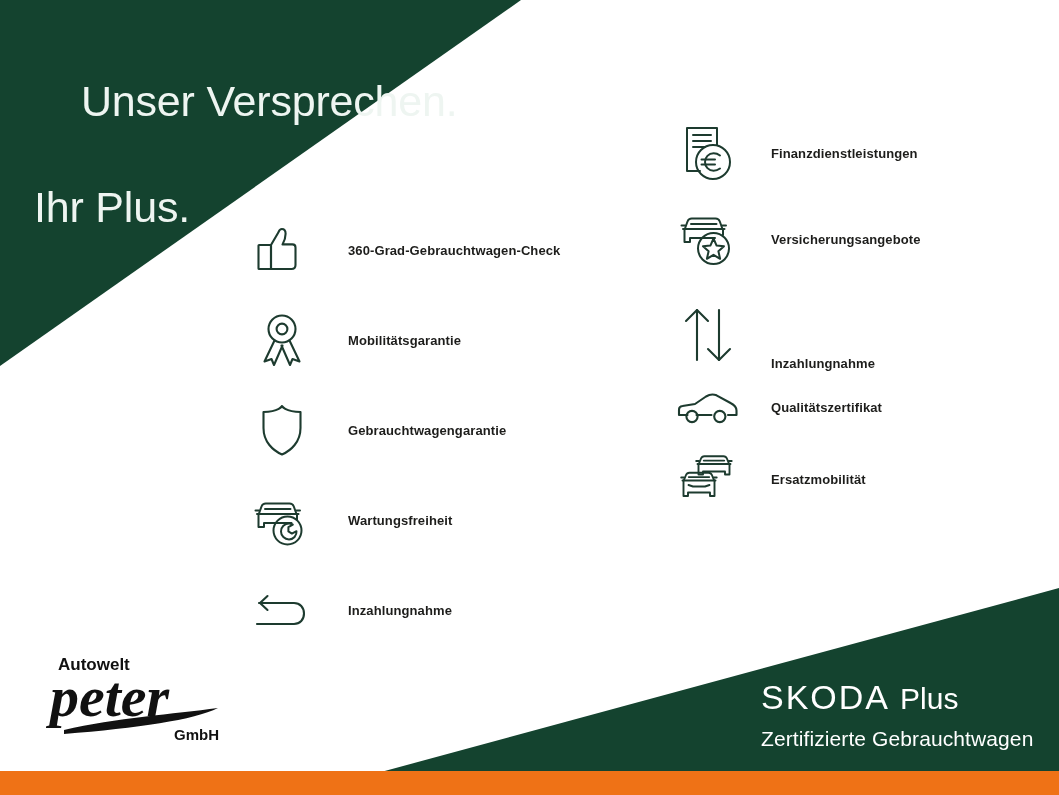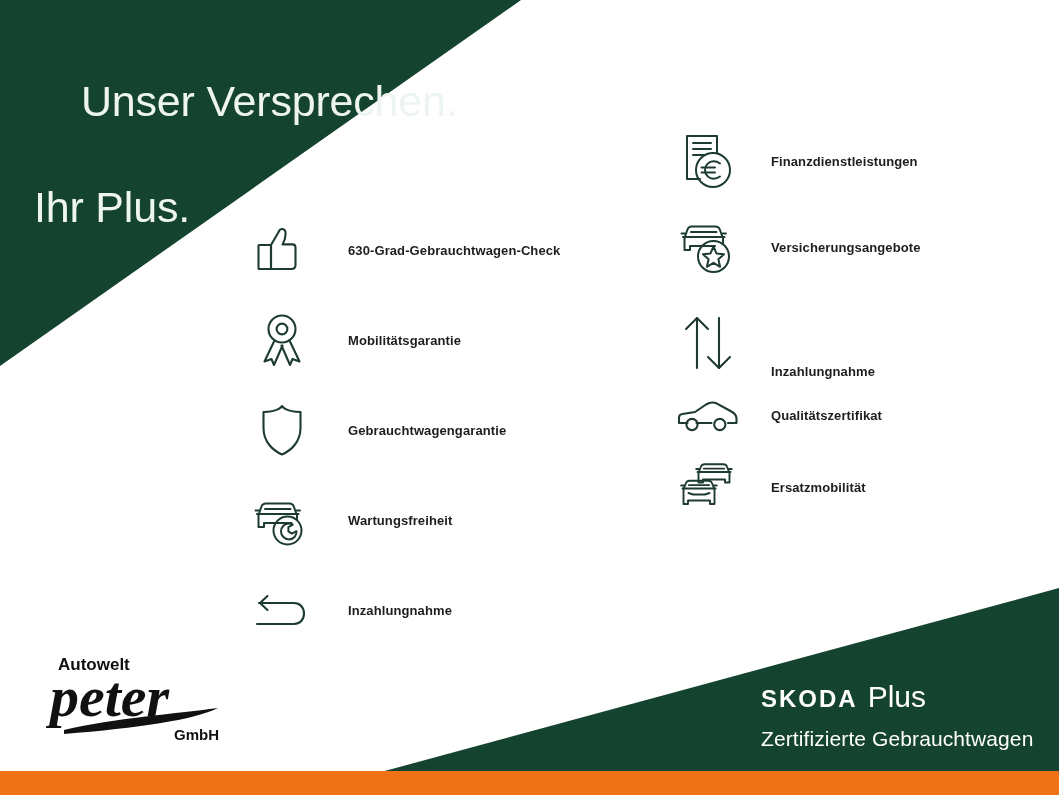--- a/index.html
+++ b/index.html
@@ -18,21 +18,21 @@
     line-height:53px;
     font-weight:300;
     letter-spacing:-0.2px;
     white-space:pre;
   }
   .headline .l2{display:block;}
 
   
   .col{position:absolute;}
   .col-left{left:246px;top:214px;}
-  .col-right{left:672px;top:125px;}
+  .col-right{left:672px;top:117px;}
 
   .feature{position:relative;display:flex;align-items:center;}
   .feature .ico{
     width:72px;height:72px;flex:0 0 72px;
     display:flex;align-items:center;justify-content:center;
   }
   .feature .ico svg{display:block;}
   .feature .lbl{
     font-size:13px;
     font-weight:bold;
@@ -56,21 +56,21 @@
   .dealer{position:absolute;left:46px;top:648px;width:230px;height:96px;}
   .dealer svg{display:block;}
 
   
   .skoda{position:absolute;left:761px;top:681px;color:#ffffff;}
   .skoda .brandline{
     display:flex;align-items:baseline;
     font-size:30px;line-height:32px;
   }
   .skoda .mark{
-    font-weight:bold;letter-spacing:2.0px;font-size:24px;
+    font-weight:normal;letter-spacing:2.0px;font-size:34px;
   }
   .skoda .plus{
     font-weight:400;font-size:30px;margin-left:10px;letter-spacing:0px;
   }
   .skoda .sub{
     font-size:21px;font-weight:300;margin-top:12px;letter-spacing:0.1px;
     white-space:nowrap;
   }
 </style>
 </head>
@@ -94,21 +94,21 @@
 
   <div class="col col-left">
 
     <div class="feature">
       <span class="ico">
         <svg width="66" height="66" viewBox="0 0 66 66" fill="none" stroke="#1d3b2f" stroke-width="2.1" stroke-linejoin="round" stroke-linecap="round">
           <path d="M22 28 L22 52 L42.5 52 C45 52 46.5 50.2 46.5 48 L46.5 30.5 C46.5 28.6 45.2 27.4 43.4 27.4 L33.5 27.4 C33.5 27.4 36.6 22 36.6 16.8 C36.6 13.4 34.8 12 32.9 12 C31.3 12 30.3 13.1 29.6 15 L22 28 Z"></path>
           <rect x="9.5" y="28" width="12.5" height="24" rx="0.6"></rect>
         </svg>
       </span>
-      <span class="lbl">630-Grad-Gebrauchtwagen-Check</span>
+      <span class="lbl">360-Grad-Gebrauchtwagen-Check</span>
     </div>
 
     <div class="feature">
       <span class="ico">
         <svg width="66" height="66" viewBox="0 0 66 66" fill="none" stroke="#1d3b2f" stroke-width="2.1" stroke-linejoin="round" stroke-linecap="round">
           <circle cx="33" cy="22" r="13.5"></circle>
           <circle cx="33" cy="22" r="5.4"></circle>
           <path d="M25.5 33.5 L15.5 54.5 L22.5 52 L25 58 L33.5 38.5"></path>
           <path d="M40.5 33.5 L50.5 54.5 L43.5 52 L41 58 L32.5 38.5"></path>
         </svg>

